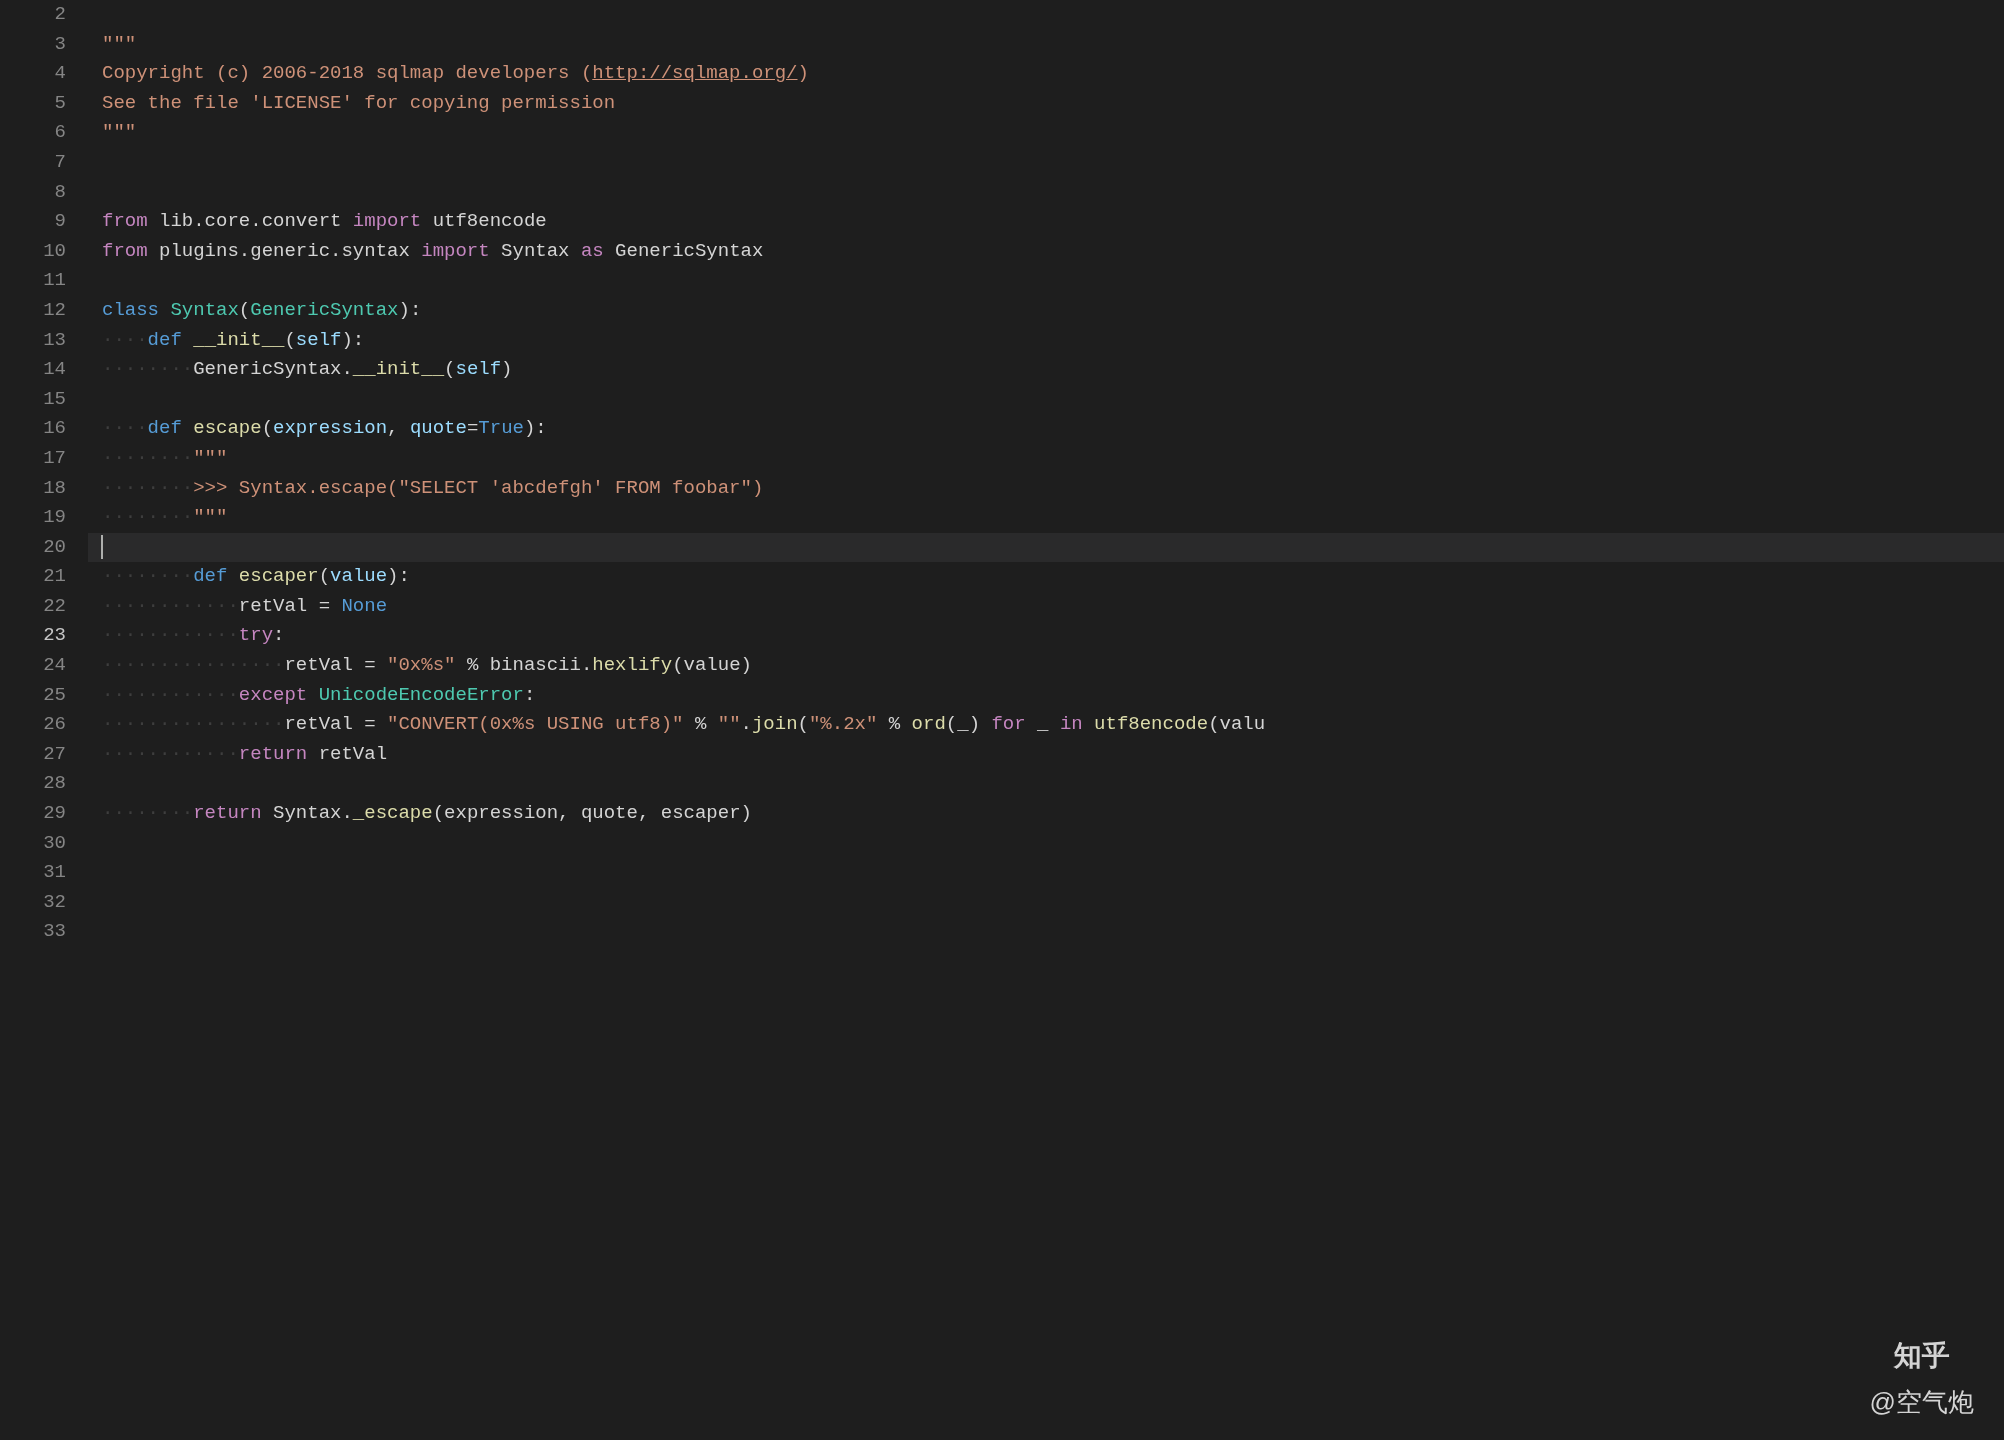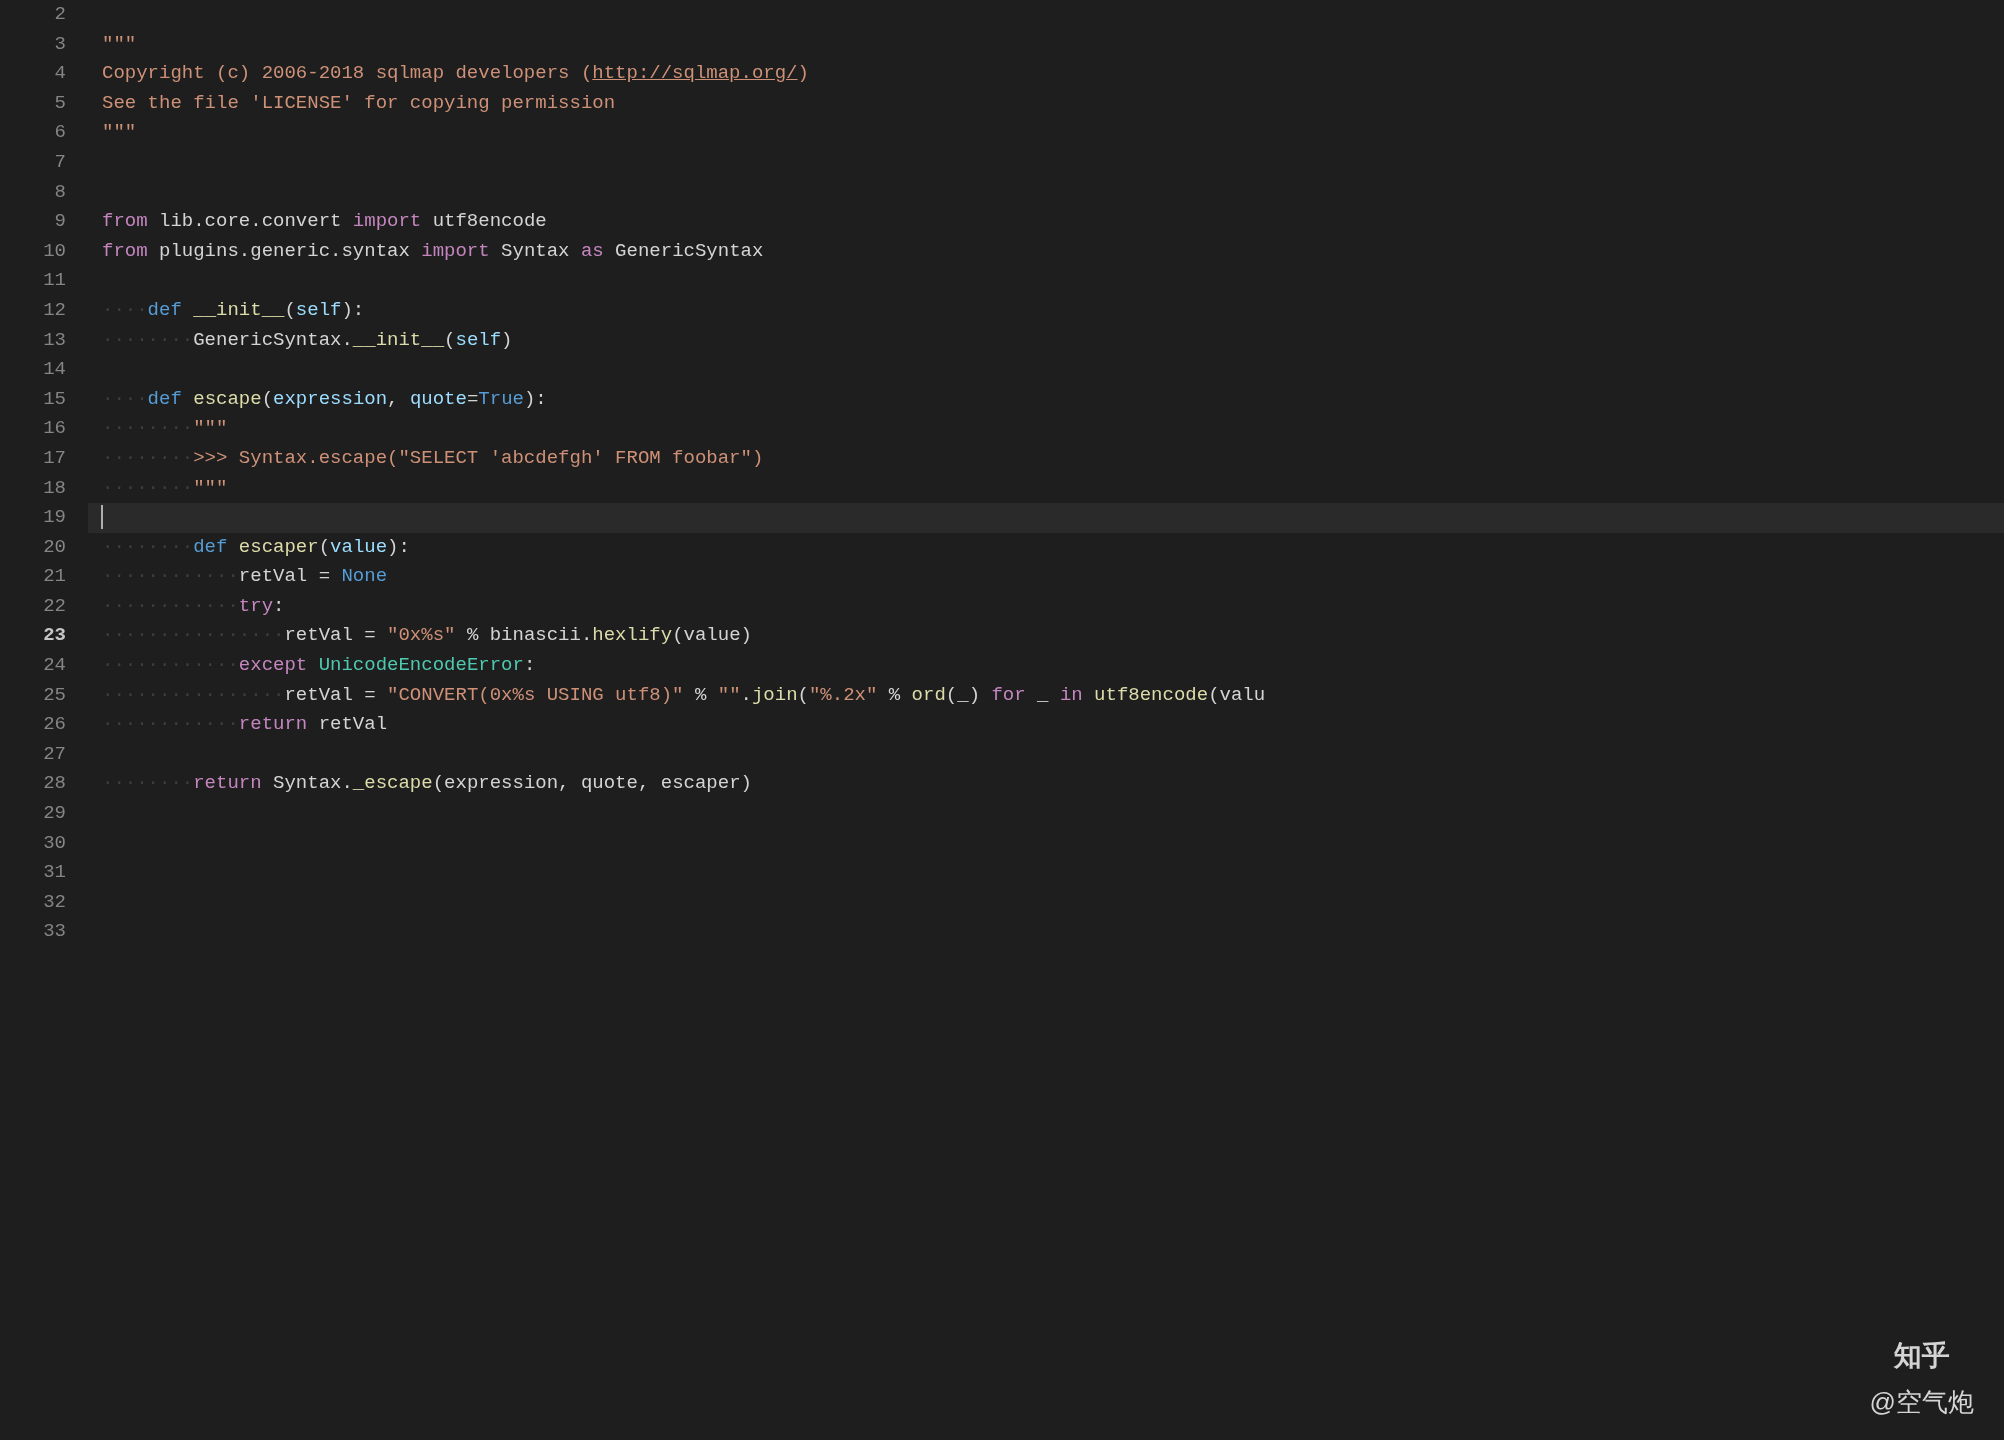--- a/index.html
+++ b/index.html
@@ -23,21 +23,21 @@
   padding-right: 22px;
   padding-top: 0;
   color: #858585;
   user-select: none;
   flex-shrink: 0;
 }
 .gutter div {
   height: 29.6px;
   line-height: 29.6px;
 }
-.gutter .active { color: #c6c6c6; font-weight: bold; }
+.gutter .active { color: #c6c6c6; }
 .code {
   flex: 1;
   padding-left: 14px;
   position: relative;
 }
 .line {
   height: 29.6px;
   line-height: 29.6px;
   white-space: pre;
   position: relative;
@@ -132,20 +132,21 @@
     <div class="line"></div>
     <div class="line"><span class="str">"""</span></div>
     <div class="line"><span class="str">Copyright (c) 2006-2018 sqlmap developers (</span><span class="str underline">http://sqlmap.org/</span><span class="str">)</span></div>
     <div class="line"><span class="str">See the file 'LICENSE' for copying permission</span></div>
     <div class="line"><span class="str">"""</span></div>
     <div class="line"></div>
     <div class="line"></div>
     <div class="line"><span class="kw">from</span><span> lib.core.convert </span><span class="kw">import</span><span> utf8encode</span></div>
     <div class="line"><span class="kw">from</span><span> plugins.generic.syntax </span><span class="kw">import</span><span> Syntax </span><span class="kw">as</span><span> GenericSyntax</span></div>
     <div class="line"></div>
+    <div class="line"><span class="const">class</span><span> </span><span class="cls">Syntax</span><span>(</span><span class="cls">GenericSyntax</span><span>):</span></div>
     <div class="line"><span class="ws">····</span><span class="const">def</span><span> </span><span class="fn">__init__</span><span>(</span><span class="self">self</span><span>):</span></div>
     <div class="line"><span class="ws">········</span><span>GenericSyntax.</span><span class="fn">__init__</span><span>(</span><span class="self">self</span><span>)</span></div>
     <div class="line"></div>
     <div class="line"><span class="ws">····</span><span class="const">def</span><span> </span><span class="fn">escape</span><span>(</span><span class="param">expression</span><span>, </span><span class="param">quote</span><span>=</span><span class="const">True</span><span>):</span></div>
     <div class="line"><span class="ws">········</span><span class="str">"""</span></div>
     <div class="line"><span class="ws">········</span><span class="str">&gt;&gt;&gt; Syntax.escape("SELECT 'abcdefgh' FROM foobar")</span></div>
     <div class="line"><span class="ws">········</span><span class="str">"""</span></div>
     <div class="line current"><span class="cursor"></span></div>
     <div class="line"><span class="ws">········</span><span class="const">def</span><span> </span><span class="fn">escaper</span><span>(</span><span class="param">value</span><span>):</span></div>
     <div class="line"><span class="ws">············</span><span>retVal = </span><span class="const">None</span></div>

